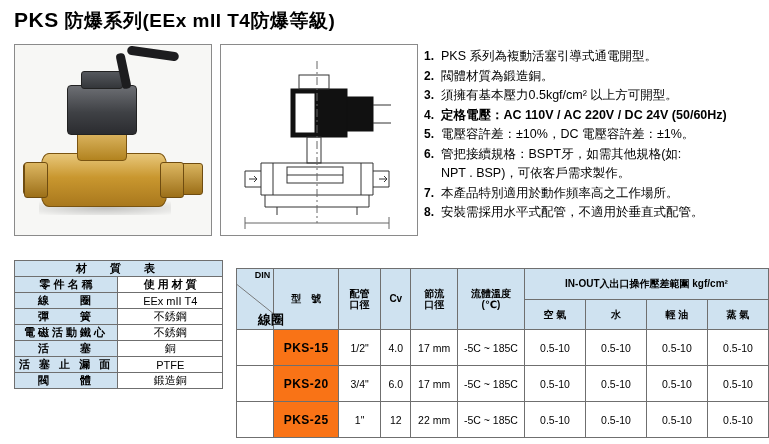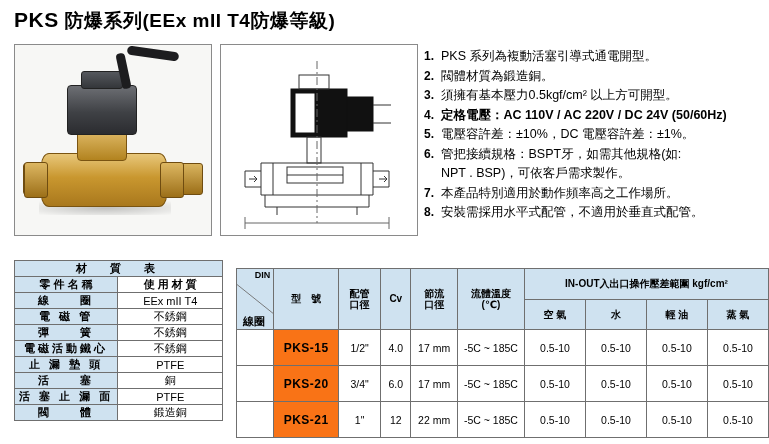--- a/index.html
+++ b/index.html
@@ -106,21 +106,21 @@
     position:absolute;left:236px;top:268px;border-collapse:collapse;
     font-size:10.5px;
   }
   .model-table td,.model-table th{
     border:1px solid #6f6f6f;padding:9px 3px;text-align:center;white-space:nowrap;
   }
   .model-table thead th{background:#cfe2f0;font-weight:bold;font-size:10px;line-height:1.15;}
   .model-table .model-cell{background:#f97316;font-weight:bold;font-size:12px;letter-spacing:0.5px;}
   .model-table tbody td{height:17px;}
   .din-cell{position:relative;width:40px;height:30px;}
-  .din-cell .d1{position:absolute;left:6px;bottom:1px;font-size:11px;}
+  .din-cell .d1{position:absolute;left:21px;bottom:1px;font-size:13px;}
   .din-cell .d2{position:absolute;right:3px;top:1px;font-size:9px;}
   .din-cell .slash{
     position:absolute;left:0;top:0;width:100%;height:100%;
   }
 </style>
 </head>
 <body>
 
 <div class="page">
 
@@ -221,34 +221,26 @@
     </tr>
     <tr>
       <td class="mat-sub mat-c1">零 件 名 稱</td>
       <td class="mat-sub mat-c2">使 用 材 質</td>
     </tr>
     <tr>
       <td class="mat-name mat-c1">線　　圈</td>
       <td class="mat-c2">EEx mII T4</td>
     </tr>
     <tr>
-      <td class="mat-name mat-c1">電 磁 管</td>
-      <td class="mat-c2">不銹鋼</td>
-    </tr>
-    <tr>
       <td class="mat-name mat-c1">彈　　簧</td>
       <td class="mat-c2">不銹鋼</td>
     </tr>
     <tr>
       <td class="mat-name mat-c1">電磁活動鐵心</td>
       <td class="mat-c2">不銹鋼</td>
-    </tr>
-    <tr>
-      <td class="mat-name mat-c1">止 漏 墊 頭</td>
-      <td class="mat-c2">PTFE</td>
     </tr>
     <tr>
       <td class="mat-name mat-c1">活　　塞</td>
       <td class="mat-c2">銅</td>
     </tr>
     <tr>
       <td class="mat-name mat-c1">活 塞 止 漏 面</td>
       <td class="mat-c2">PTFE</td>
     </tr>
     <tr>
@@ -302,21 +294,21 @@
         <td>6.0</td>
         <td>17 mm</td>
         <td>-5C ~ 185C</td>
         <td>0.5-10</td>
         <td>0.5-10</td>
         <td>0.5-10</td>
         <td>0.5-10</td>
       </tr>
       <tr>
         <td></td>
-        <td class="model-cell">PKS-21</td>
+        <td class="model-cell">PKS-25</td>
         <td>1"</td>
         <td>12</td>
         <td>22 mm</td>
         <td>-5C ~ 185C</td>
         <td>0.5-10</td>
         <td>0.5-10</td>
         <td>0.5-10</td>
         <td>0.5-10</td>
       </tr>
     </tbody>

